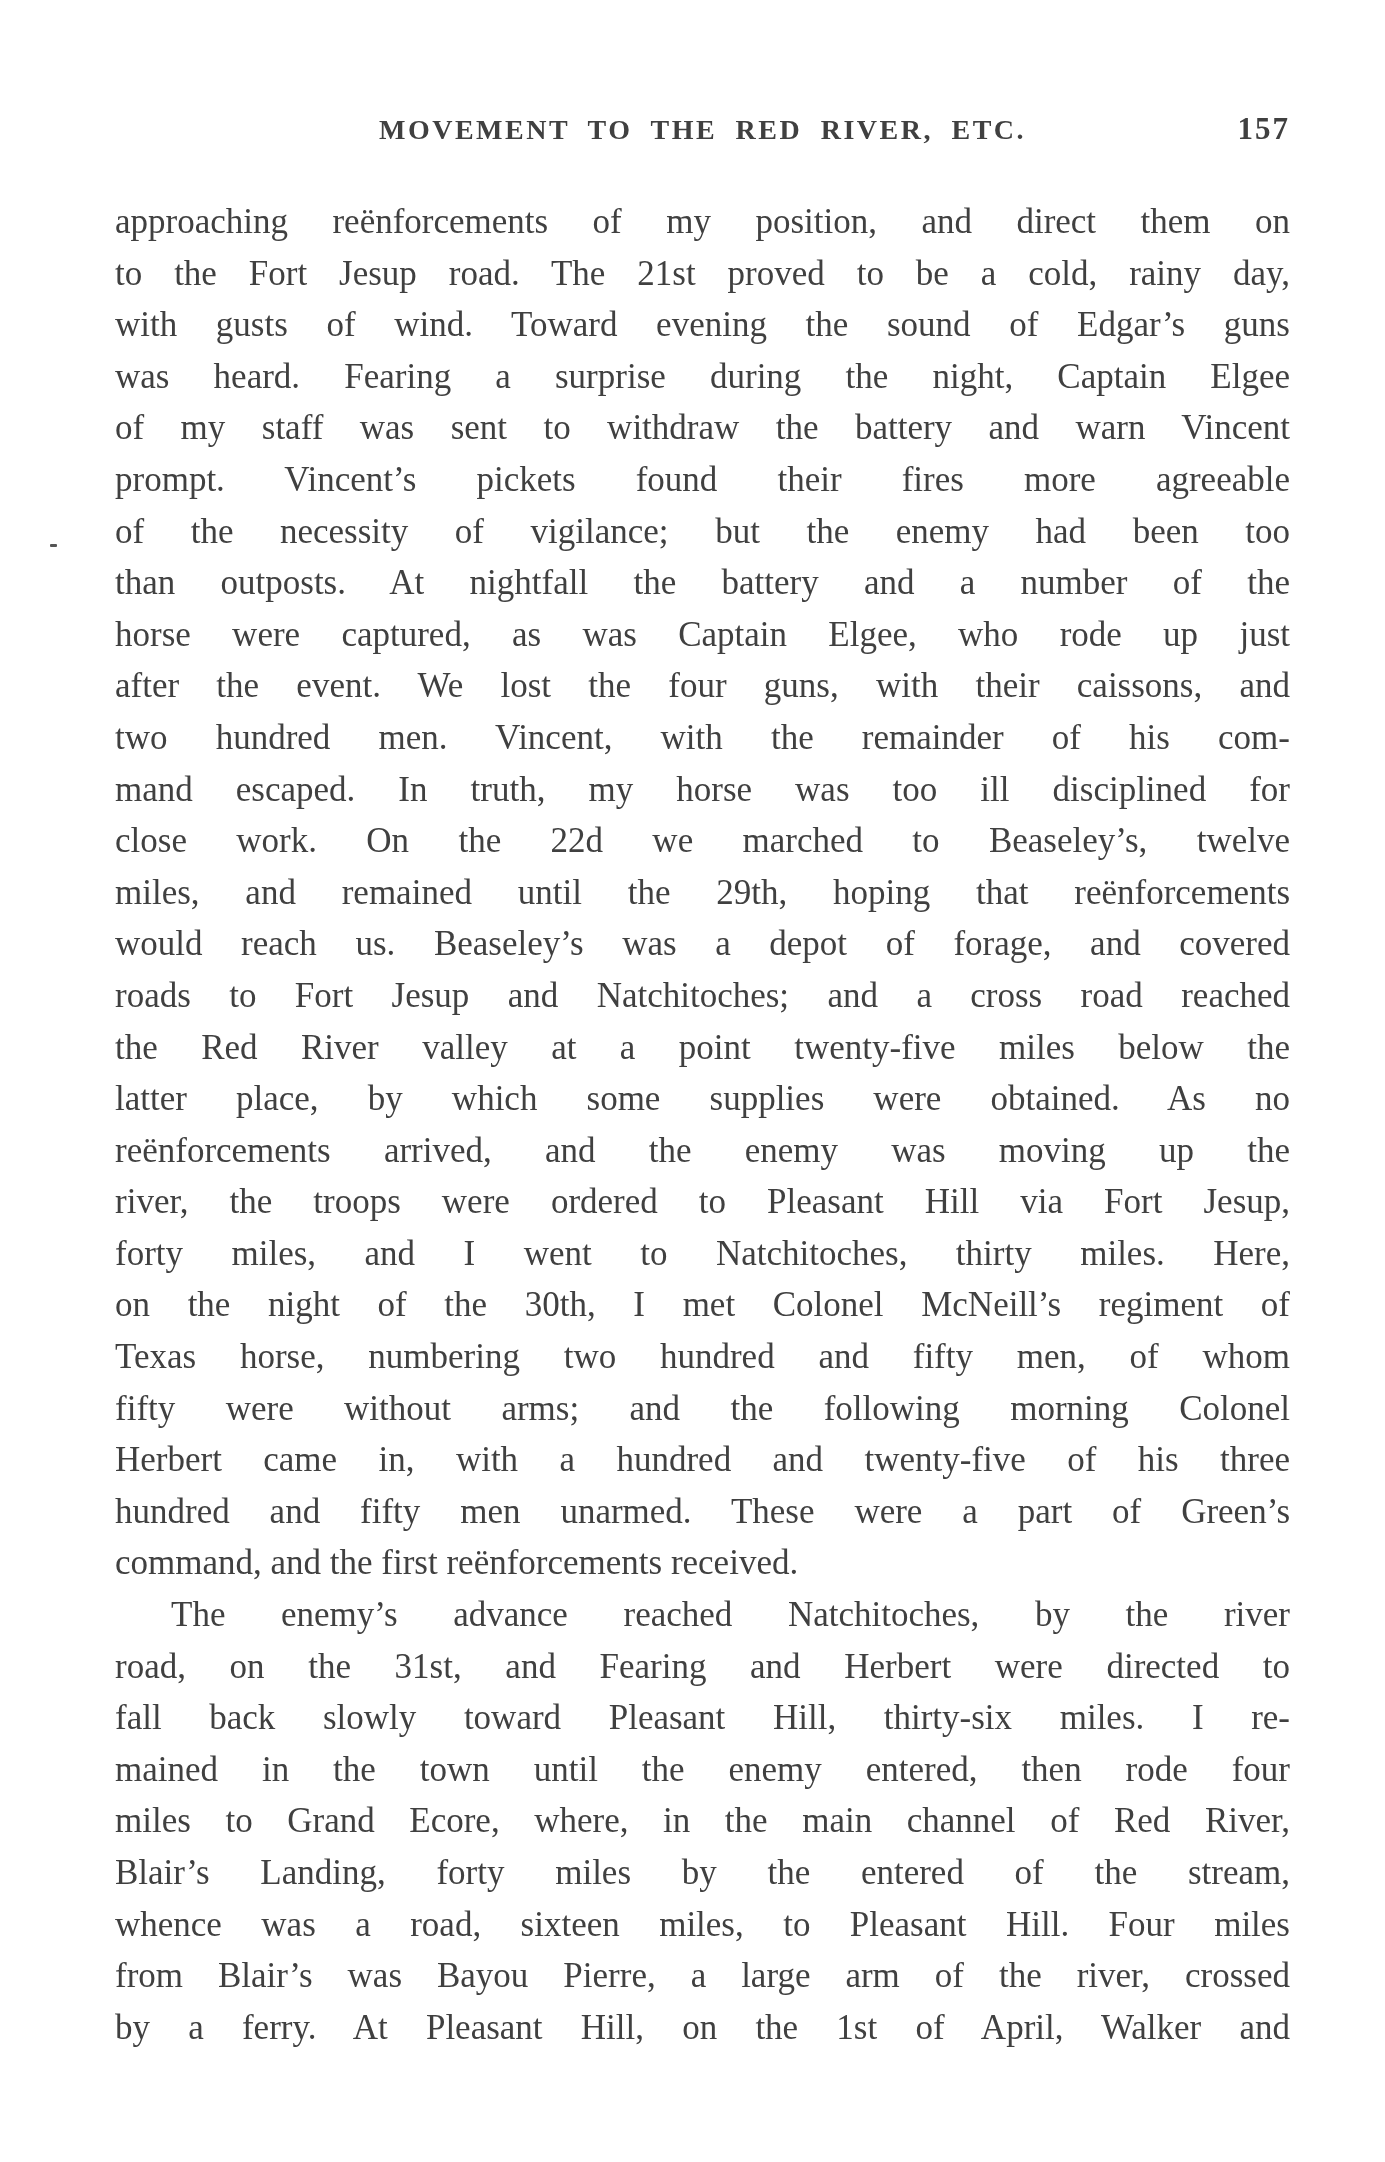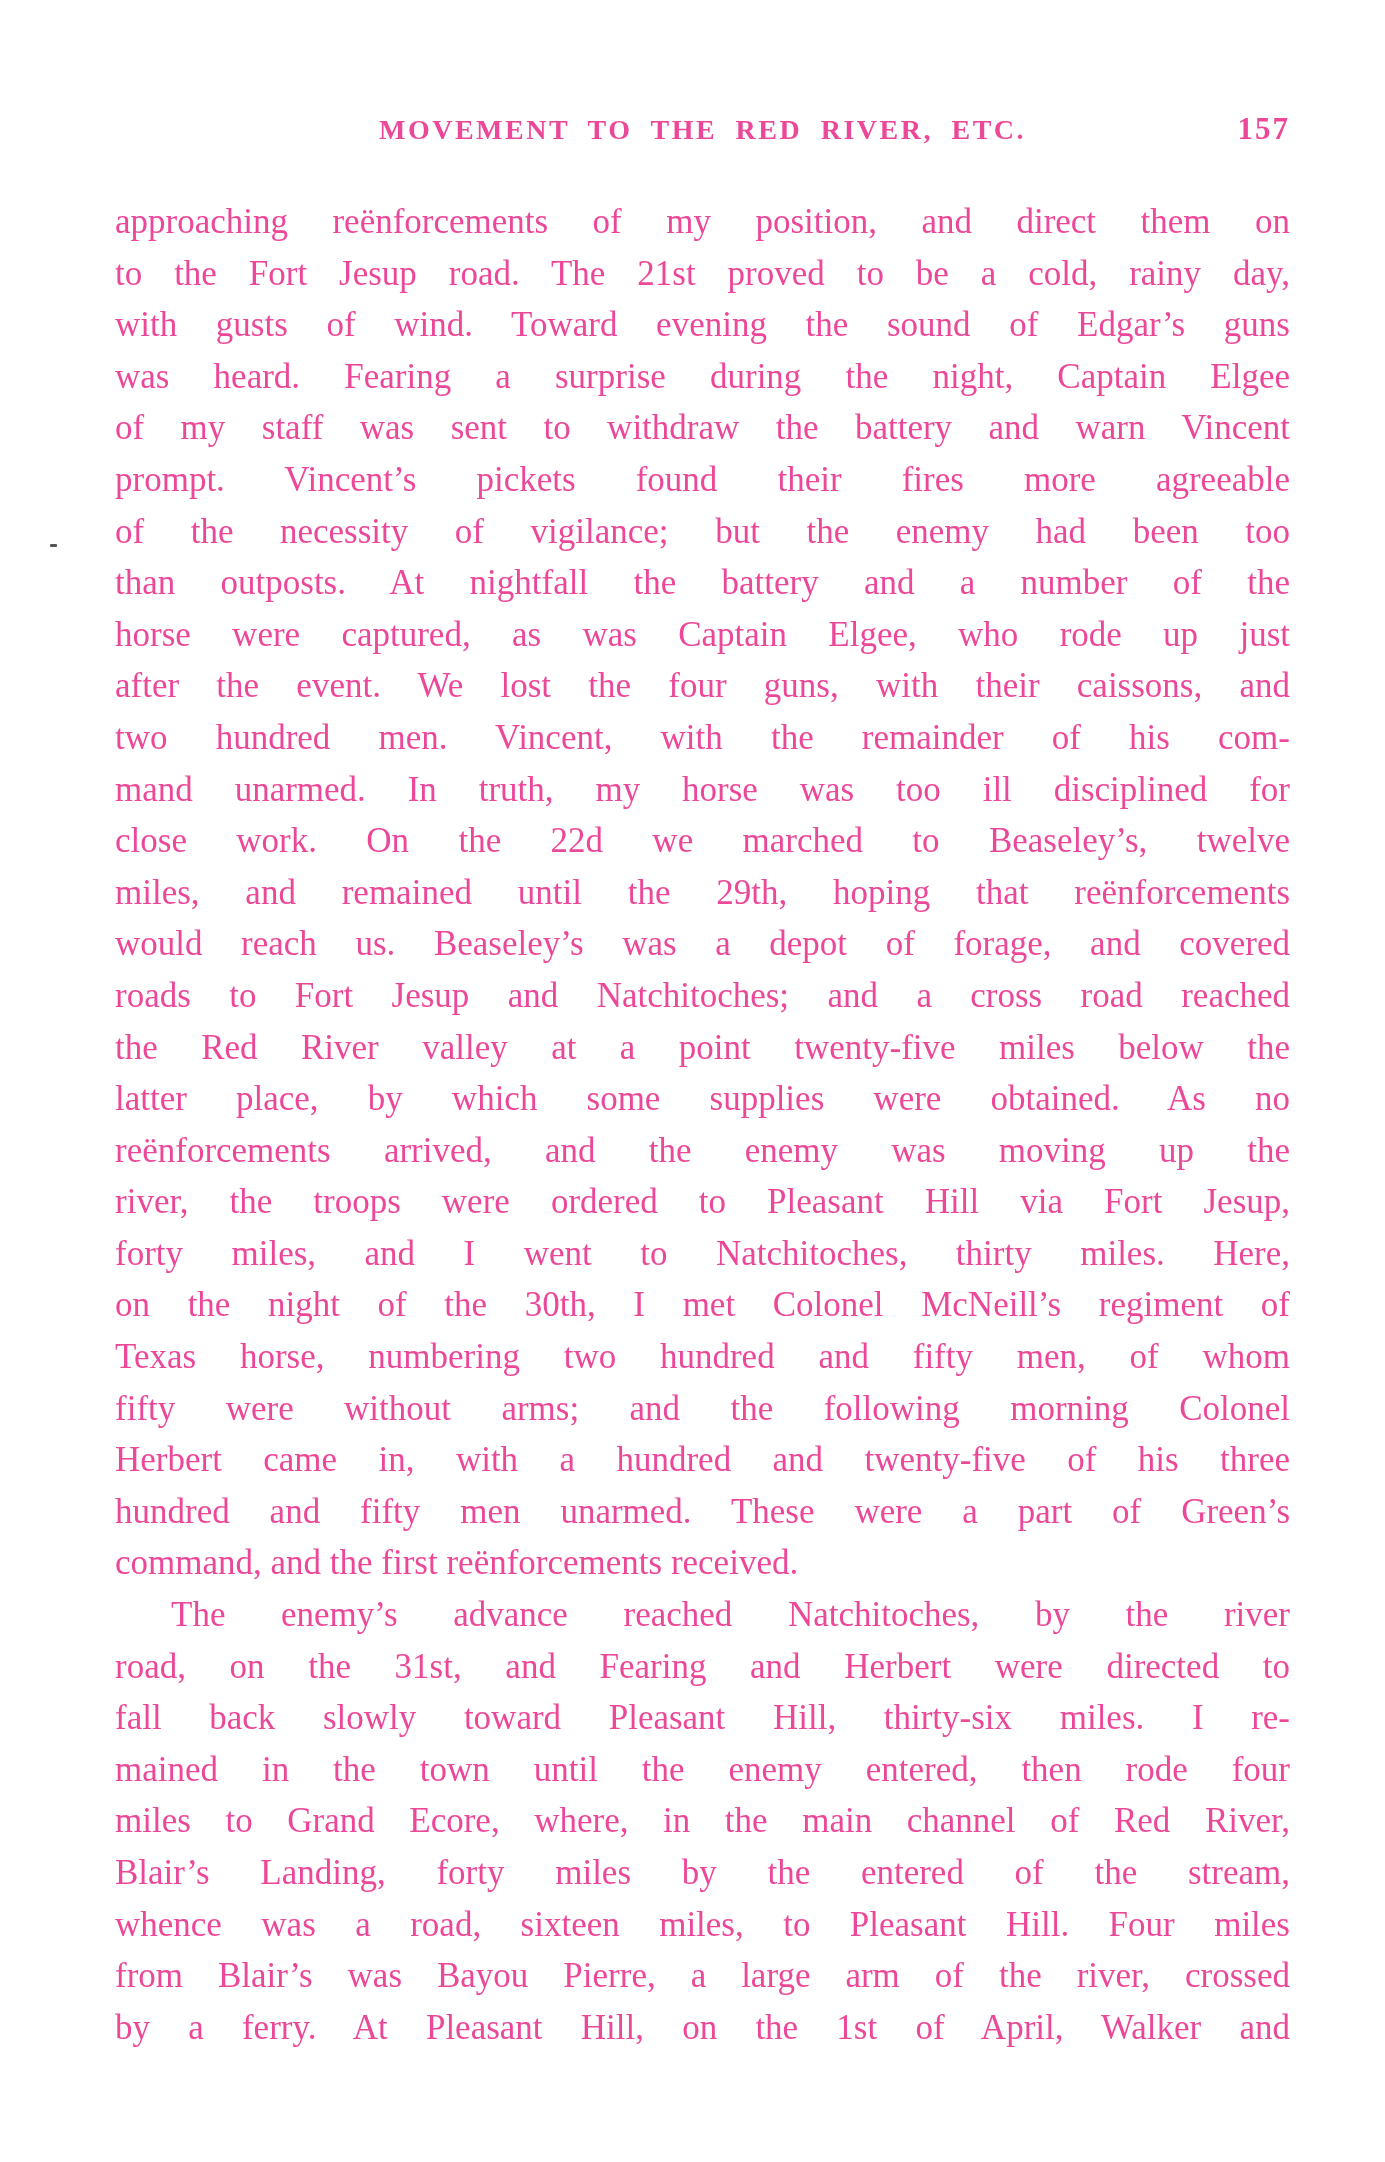--- a/index.html
+++ b/index.html
@@ -6,21 +6,21 @@
     margin: 0;
     padding: 0;
     background: #ffffff;
   }
   .page {
     position: relative;
     width: 1385px;
     height: 2162px;
     background: #ffffff;
     font-family: "Liberation Serif", "DejaVu Serif", serif;
-    color: #ec4899;
+    color: #404040;
     overflow: hidden;
   }
   .header {
     position: absolute;
     left: 115px;
     right: 95px;
     top: 114px;
     height: 40px;
   }
   .header-title {
@@ -82,21 +82,21 @@
       <div class="line">to the Fort Jesup road. The 21st proved to be a cold, rainy day,</div>
       <div class="line">with gusts of wind. Toward evening the sound of Edgar’s guns</div>
       <div class="line">was heard. Fearing a surprise during the night, Captain Elgee</div>
       <div class="line">of my staff was sent to withdraw the battery and warn Vincent</div>
       <div class="line">prompt. Vincent’s pickets found their fires more agreeable</div>
       <div class="line">of the necessity of vigilance; but the enemy had been too</div>
       <div class="line">than outposts. At nightfall the battery and a number of the</div>
       <div class="line">horse were captured, as was Captain Elgee, who rode up just</div>
       <div class="line">after the event. We lost the four guns, with their caissons, and</div>
       <div class="line">two hundred men. Vincent, with the remainder of his com-</div>
-      <div class="line">mand unarmed. In truth, my horse was too ill disciplined for</div>
+      <div class="line">mand escaped. In truth, my horse was too ill disciplined for</div>
       <div class="line">close work. On the 22d we marched to Beaseley’s, twelve</div>
       <div class="line">miles, and remained until the 29th, hoping that reënforcements</div>
       <div class="line">would reach us. Beaseley’s was a depot of forage, and covered</div>
       <div class="line">roads to Fort Jesup and Natchitoches; and a cross road reached</div>
       <div class="line">the Red River valley at a point twenty-five miles below the</div>
       <div class="line">latter place, by which some supplies were obtained. As no</div>
       <div class="line">reënforcements arrived, and the enemy was moving up the</div>
       <div class="line">river, the troops were ordered to Pleasant Hill via Fort Jesup,</div>
       <div class="line">forty miles, and I went to Natchitoches, thirty miles. Here,</div>
       <div class="line">on the night of the 30th, I met Colonel McNeill’s regiment of</div>

